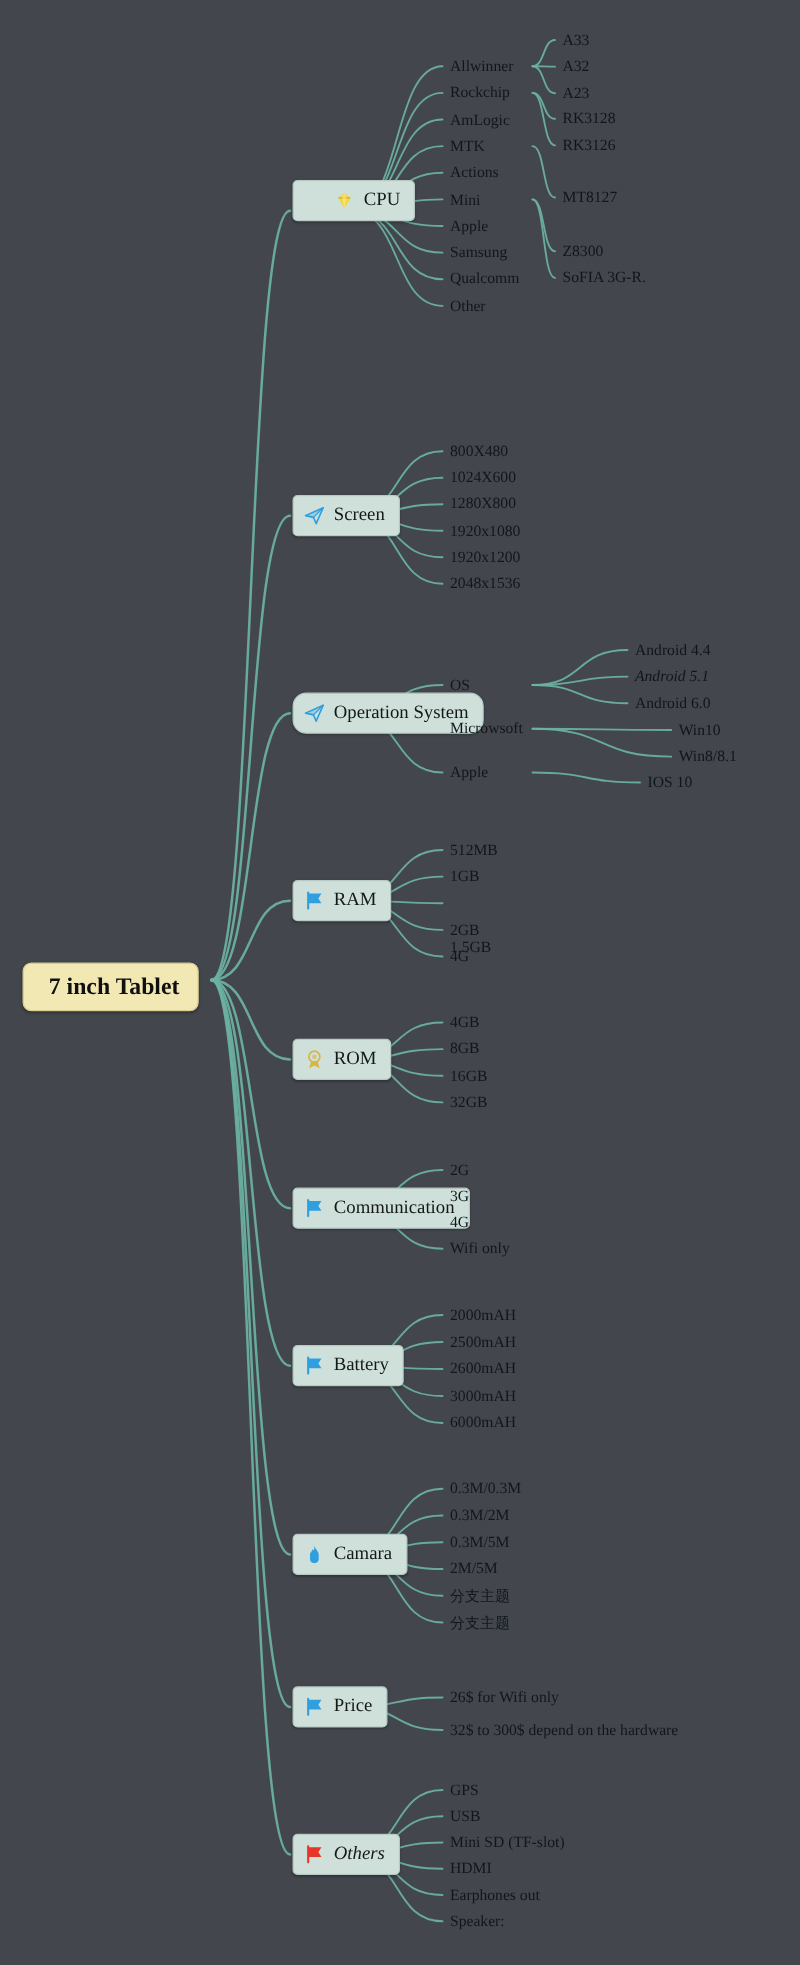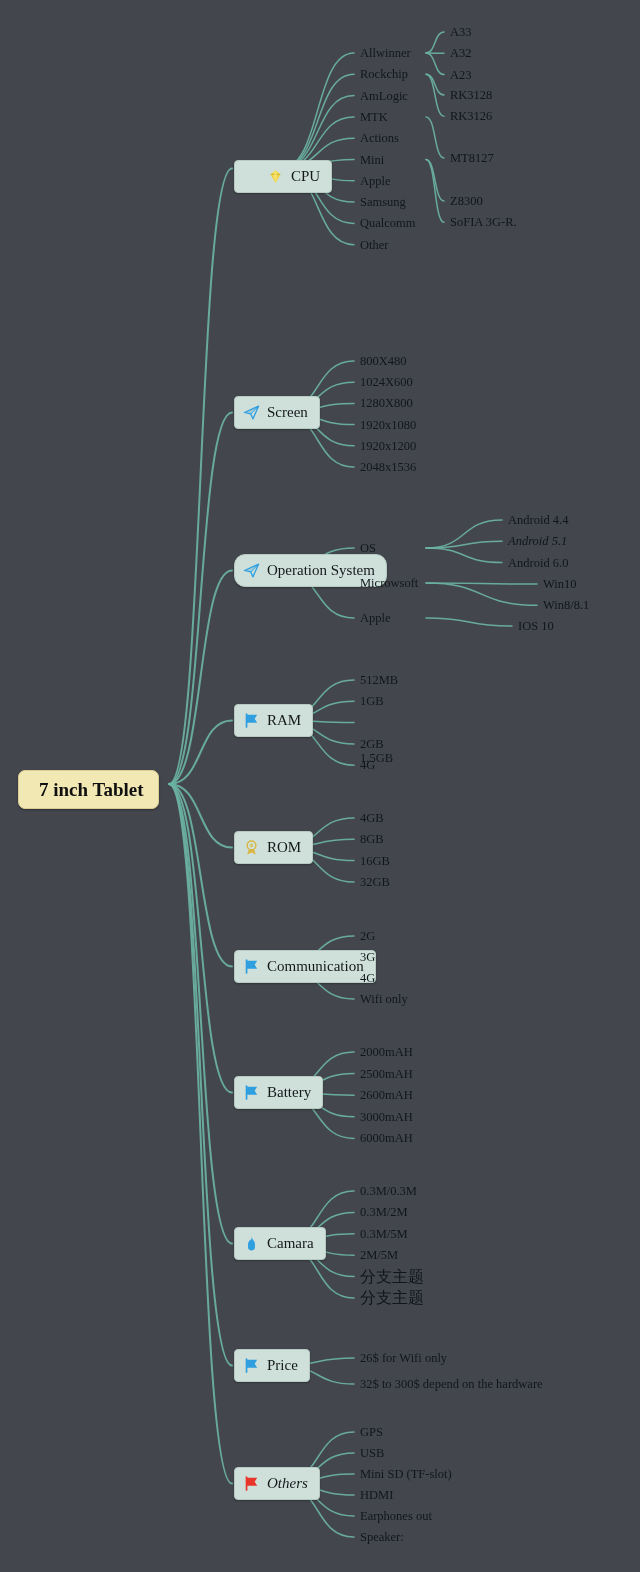--- a/index.html
+++ b/index.html
@@ -71,21 +71,21 @@
     position: absolute;
     color: #10171a;
     font-size: 12.5px;
     line-height: 1;
     white-space: nowrap;
     transform: translateY(-50%);
   }
   .txt-node.l3 { color: #0f1619; }
   .txt-node.cjk {
     font-family: "DejaVu Sans", "Liberation Sans", sans-serif;
-    font-size: 16px;
+    font-size: 12px;
   }
 </style>
 </head>
 <body>
 
 <div id="canvas">
   <svg id="edges" viewBox="0 0 640 1572">
       <path d="M169,784 C203.65,784 197.35,168.5 232,168.5" fill="none" stroke="#6bb3a2" stroke-width="2" stroke-linecap="round" opacity="0.92"></path>
       <path d="M281,168.5 C321.15,168.5 313.85,53 354,53" fill="none" stroke="#6bb3a2" stroke-width="1.5" stroke-linecap="round" opacity="0.92"></path>
       <path d="M426,53 C435.9,53 434.1,32 444,32" fill="none" stroke="#6bb3a2" stroke-width="1.5" stroke-linecap="round" opacity="0.92"></path>
@@ -157,21 +157,21 @@
       <path d="M169,784 C203.65,784 197.35,1483.5 232,1483.5" fill="none" stroke="#6bb3a2" stroke-width="2" stroke-linecap="round" opacity="0.92"></path>
       <path d="M281,1483.5 C321.15,1483.5 313.85,1432 354,1432" fill="none" stroke="#6bb3a2" stroke-width="1.5" stroke-linecap="round" opacity="0.92"></path>
       <path d="M281,1483.5 C321.15,1483.5 313.85,1453 354,1453" fill="none" stroke="#6bb3a2" stroke-width="1.5" stroke-linecap="round" opacity="0.92"></path>
       <path d="M281,1483.5 C321.15,1483.5 313.85,1474 354,1474" fill="none" stroke="#6bb3a2" stroke-width="1.5" stroke-linecap="round" opacity="0.92"></path>
       <path d="M281,1483.5 C321.15,1483.5 313.85,1495 354,1495" fill="none" stroke="#6bb3a2" stroke-width="1.5" stroke-linecap="round" opacity="0.92"></path>
       <path d="M281,1483.5 C321.15,1483.5 313.85,1516 354,1516" fill="none" stroke="#6bb3a2" stroke-width="1.5" stroke-linecap="round" opacity="0.92"></path>
       <path d="M281,1483.5 C321.15,1483.5 313.85,1537 354,1537" fill="none" stroke="#6bb3a2" stroke-width="1.5" stroke-linecap="round" opacity="0.92"></path>
     </svg>
   <div id="nodes">
       <div class="root-node" style="left: 18px; top: 770px; padding-left: 20px;"><span>7 inch Tablet</span></div>
-      <div class="l1-node" style="left: 234px; top: 160px; padding-left: 32px;">
+      <div class="l1-node" style="left: 234px; top: 144px; padding-left: 32px;">
         <span class="l1-icon">
           <svg width="17" height="17" viewBox="0 0 24 24">
             <path d="M5 9 L12 3 L19 9 L12 21 Z" fill="#f2d544"></path>
             <path d="M5 9 L19 9" stroke="#8a7a10" stroke-width="1" fill="none" opacity="0.55"></path>
             <path d="M12 3 L9.5 9 L12 21 L14.5 9 Z" fill="#fff3a8" opacity="0.45"></path>
           </svg>
         </span>
         <span class="l1-label">CPU</span>
       </div>
       <div class="txt-node" style="left: 360px; top: 53px;"><span>Allwinner</span></div>

